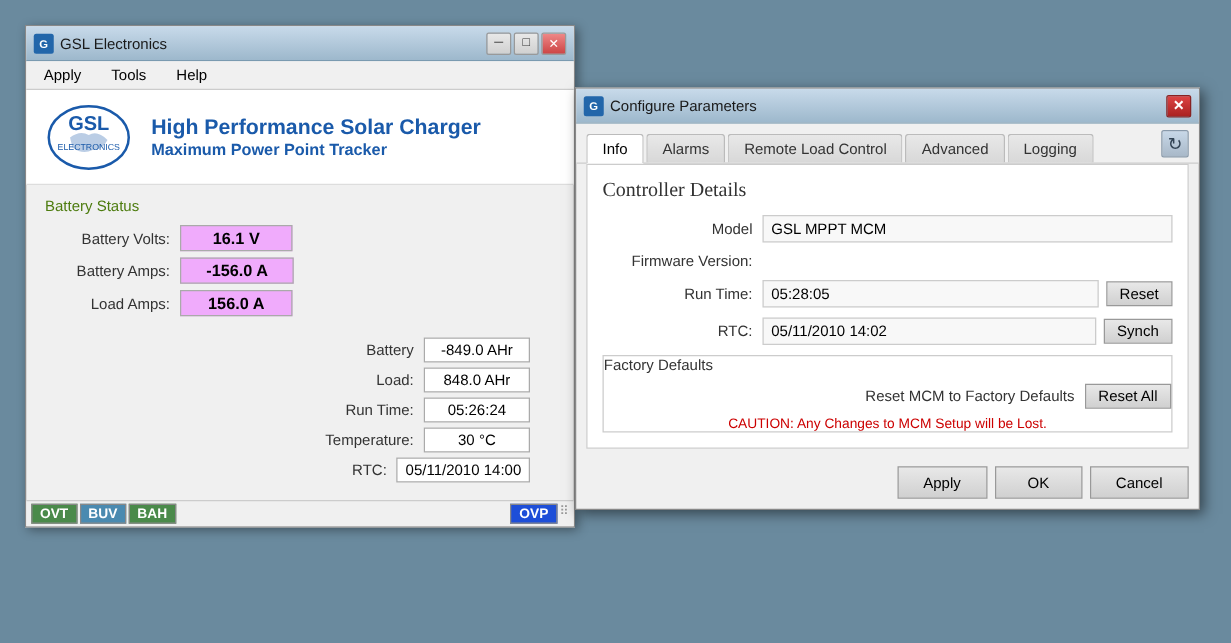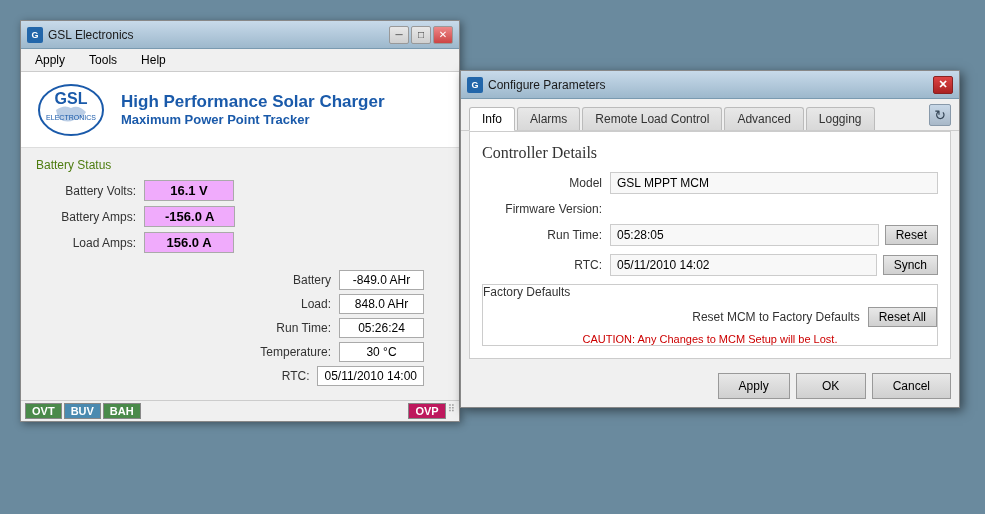--- a/index.html
+++ b/index.html
@@ -191,21 +191,21 @@
     }
     .status-badge {
       padding: 1px 6px;
       font-size: 11px;
       font-weight: bold;
       border: 1px solid #888;
       cursor: default;
     }
     .badge-green { background: #4a8a4a; color: white; }
     .badge-blue-light { background: #4a8ab0; color: white; }
-    .badge-red { background: #be185d; color: white; margin-left: 26px; }
+    .badge-red { background: #1d4ed8; color: white; margin-left: 26px; }
     .status-spacer { flex: 1; }
     .grip {
       color: #999;
       font-size: 10px;
     }
 
     
     .dialog-window {
       position: absolute;
       top: 70px;

